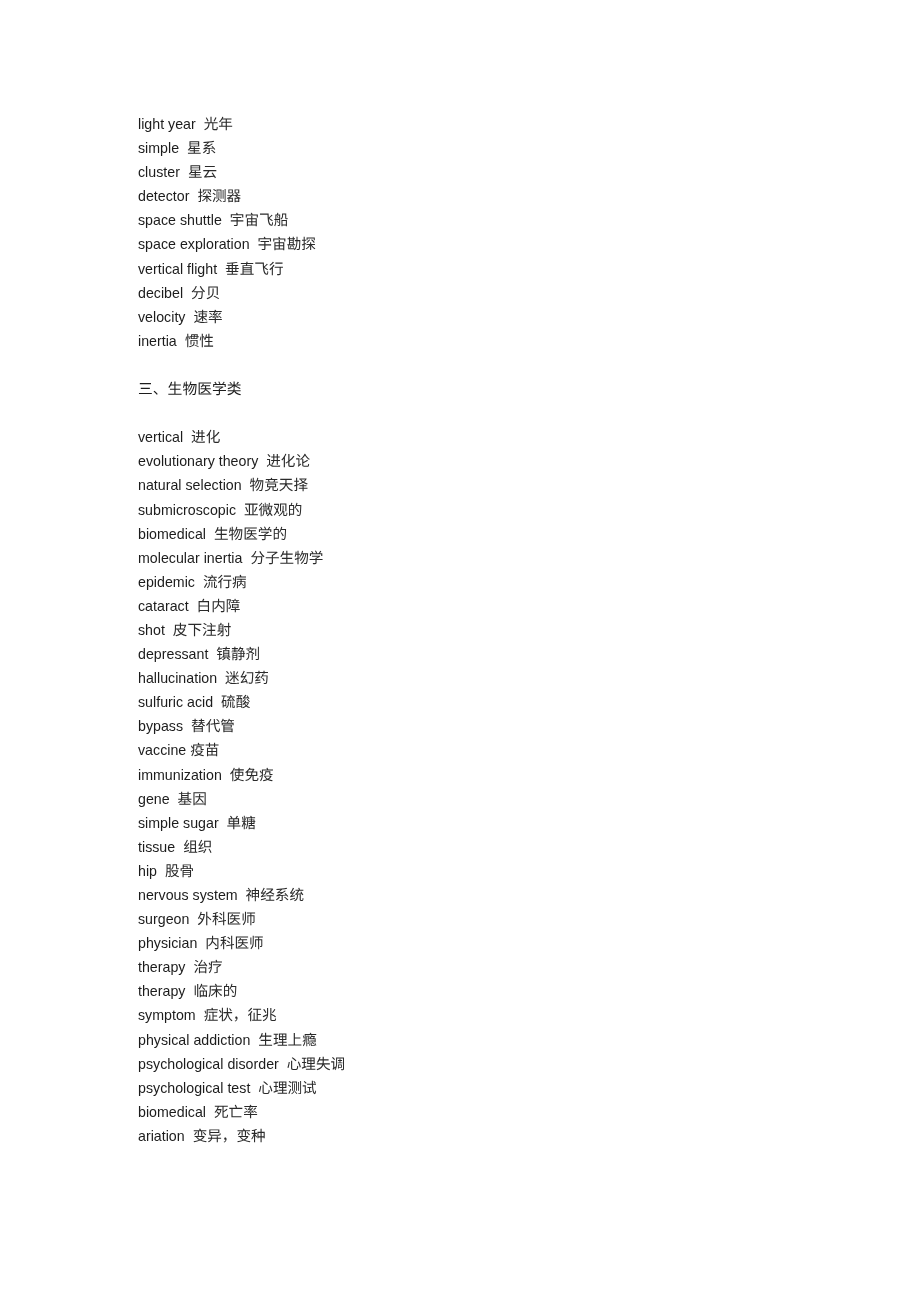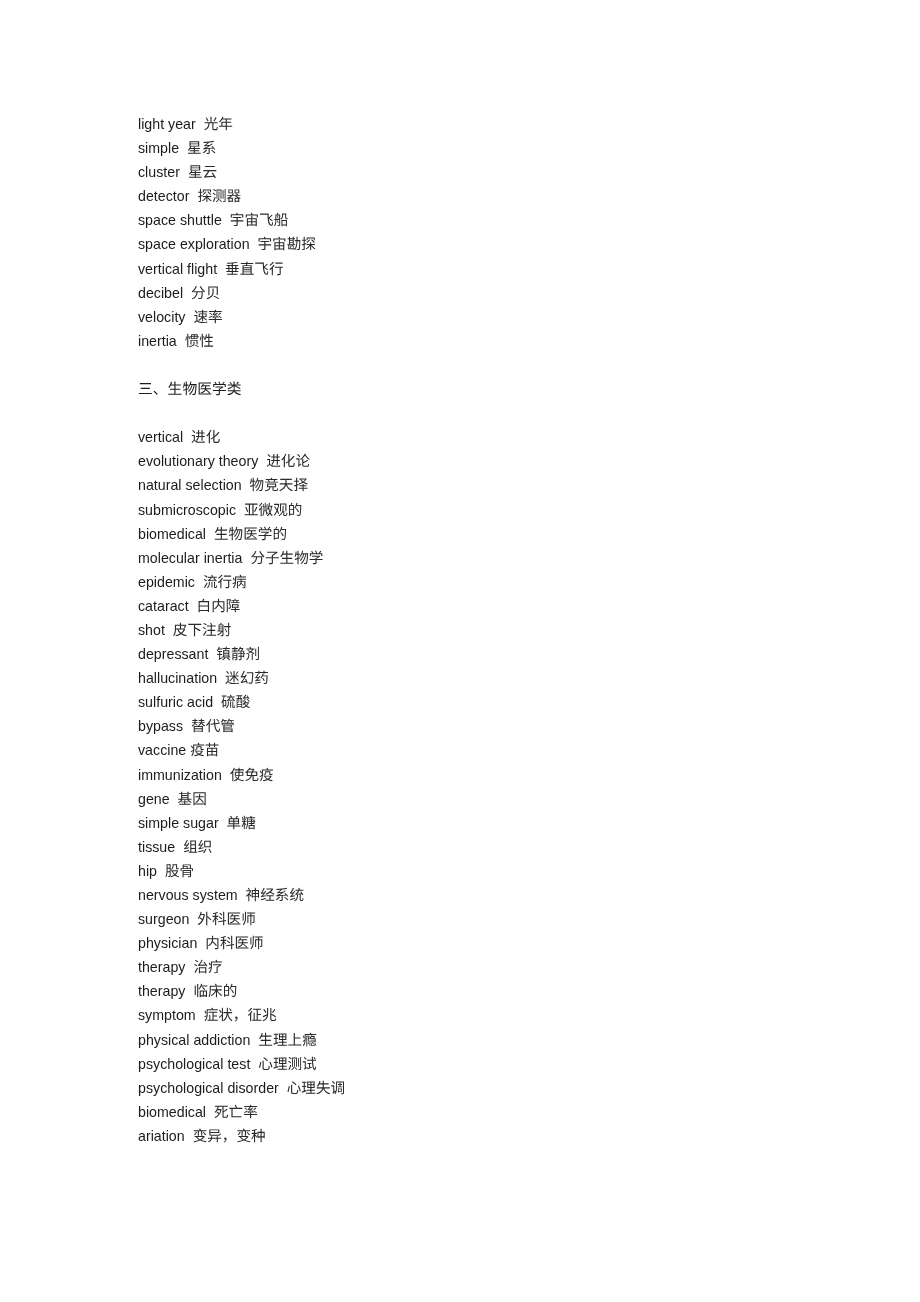--- a/index.html
+++ b/index.html
@@ -98,19 +98,19 @@
         <div class="entry"><span class="term">simple sugar</span><span>  </span><span class="gloss">单糖</span></div>
         <div class="entry"><span class="term">tissue</span><span>  </span><span class="gloss">组织</span></div>
         <div class="entry"><span class="term">hip</span><span>  </span><span class="gloss">股骨</span></div>
         <div class="entry"><span class="term">nervous system</span><span>  </span><span class="gloss">神经系统</span></div>
         <div class="entry"><span class="term">surgeon</span><span>  </span><span class="gloss">外科医师</span></div>
         <div class="entry"><span class="term">physician</span><span>  </span><span class="gloss">内科医师</span></div>
         <div class="entry"><span class="term">therapy</span><span>  </span><span class="gloss">治疗</span></div>
         <div class="entry"><span class="term">therapy</span><span>  </span><span class="gloss">临床的</span></div>
         <div class="entry"><span class="term">symptom</span><span>  </span><span class="gloss">症状，征兆</span></div>
         <div class="entry"><span class="term">physical addiction</span><span>  </span><span class="gloss">生理上瘾</span></div>
+        <div class="entry"><span class="term">psychological disorder</span><span>  </span><span class="gloss">心理失调</span></div>
         <div class="entry"><span class="term">psychological test</span><span>  </span><span class="gloss">心理测试</span></div>
-        <div class="entry"><span class="term">psychological disorder</span><span>  </span><span class="gloss">心理失调</span></div>
         <div class="entry"><span class="term">biomedical</span><span>  </span><span class="gloss">死亡率</span></div>
         <div class="entry"><span class="term">ariation</span><span>  </span><span class="gloss">变异，变种</span></div>
       </div>
     </div>
 </div>
 
 </body></html>

